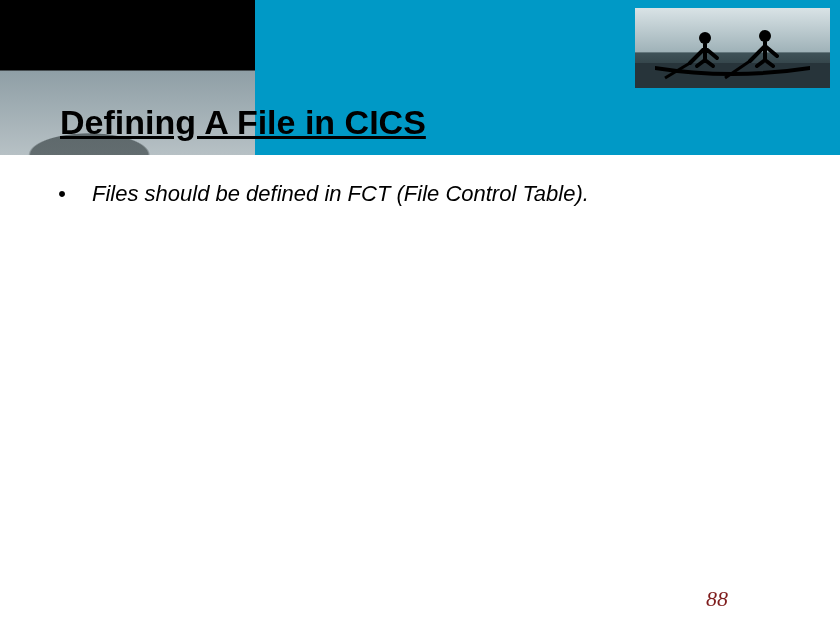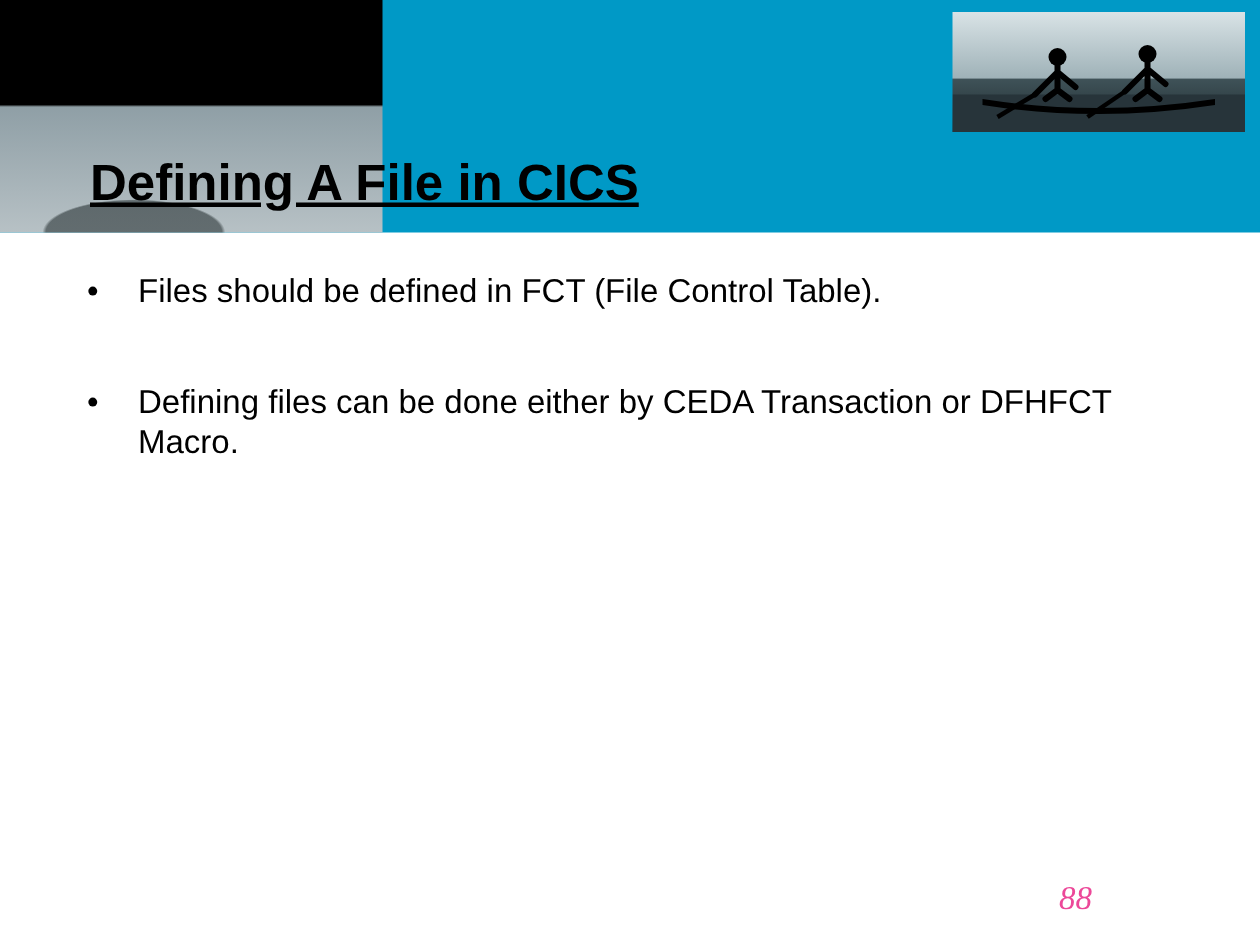--- a/index.html
+++ b/index.html
@@ -78,35 +78,36 @@
   }
   .body ul {
     list-style: none;
     padding: 0;
     margin: 0;
   }
   .body li {
     position: relative;
     padding-left: 40px;
     margin-bottom: 46px;
+    font-style: italic;
   }
   .body li::before {
     content: "•";
     position: absolute;
     left: 6px;
     top: 0;
     font-size: 22px;
   }
   .pagenum {
     position: absolute;
     right: 28px;
     bottom: 18px;
     font-size: 22px;
     font-style: italic;
-    color: #ec4899;
+    color: #7f1d1d;
     font-family: "Times New Roman", Times, serif;
   }
 </style>
 </head>
 <body>
 
 <div class="slide">
 
   <div class="banner">
     <div class="left-dark"></div>
@@ -128,19 +129,18 @@
         <line x1="115" y1="53" x2="90" y2="70" stroke="#000" stroke-width="3"></line>
       </svg>
     </div>
   </div>
 
   <div class="title">Defining A File in CICS</div>
 
   <div class="body">
     <ul>
       <li>Files should be defined in FCT (File Control Table).</li>
-      <li>Defining files can be done either by CEDA Transaction or DFHFCT Macro.</li>
     </ul>
   </div>
 
   <div class="pagenum">88</div>
 
 </div>
 
 </body></html>

